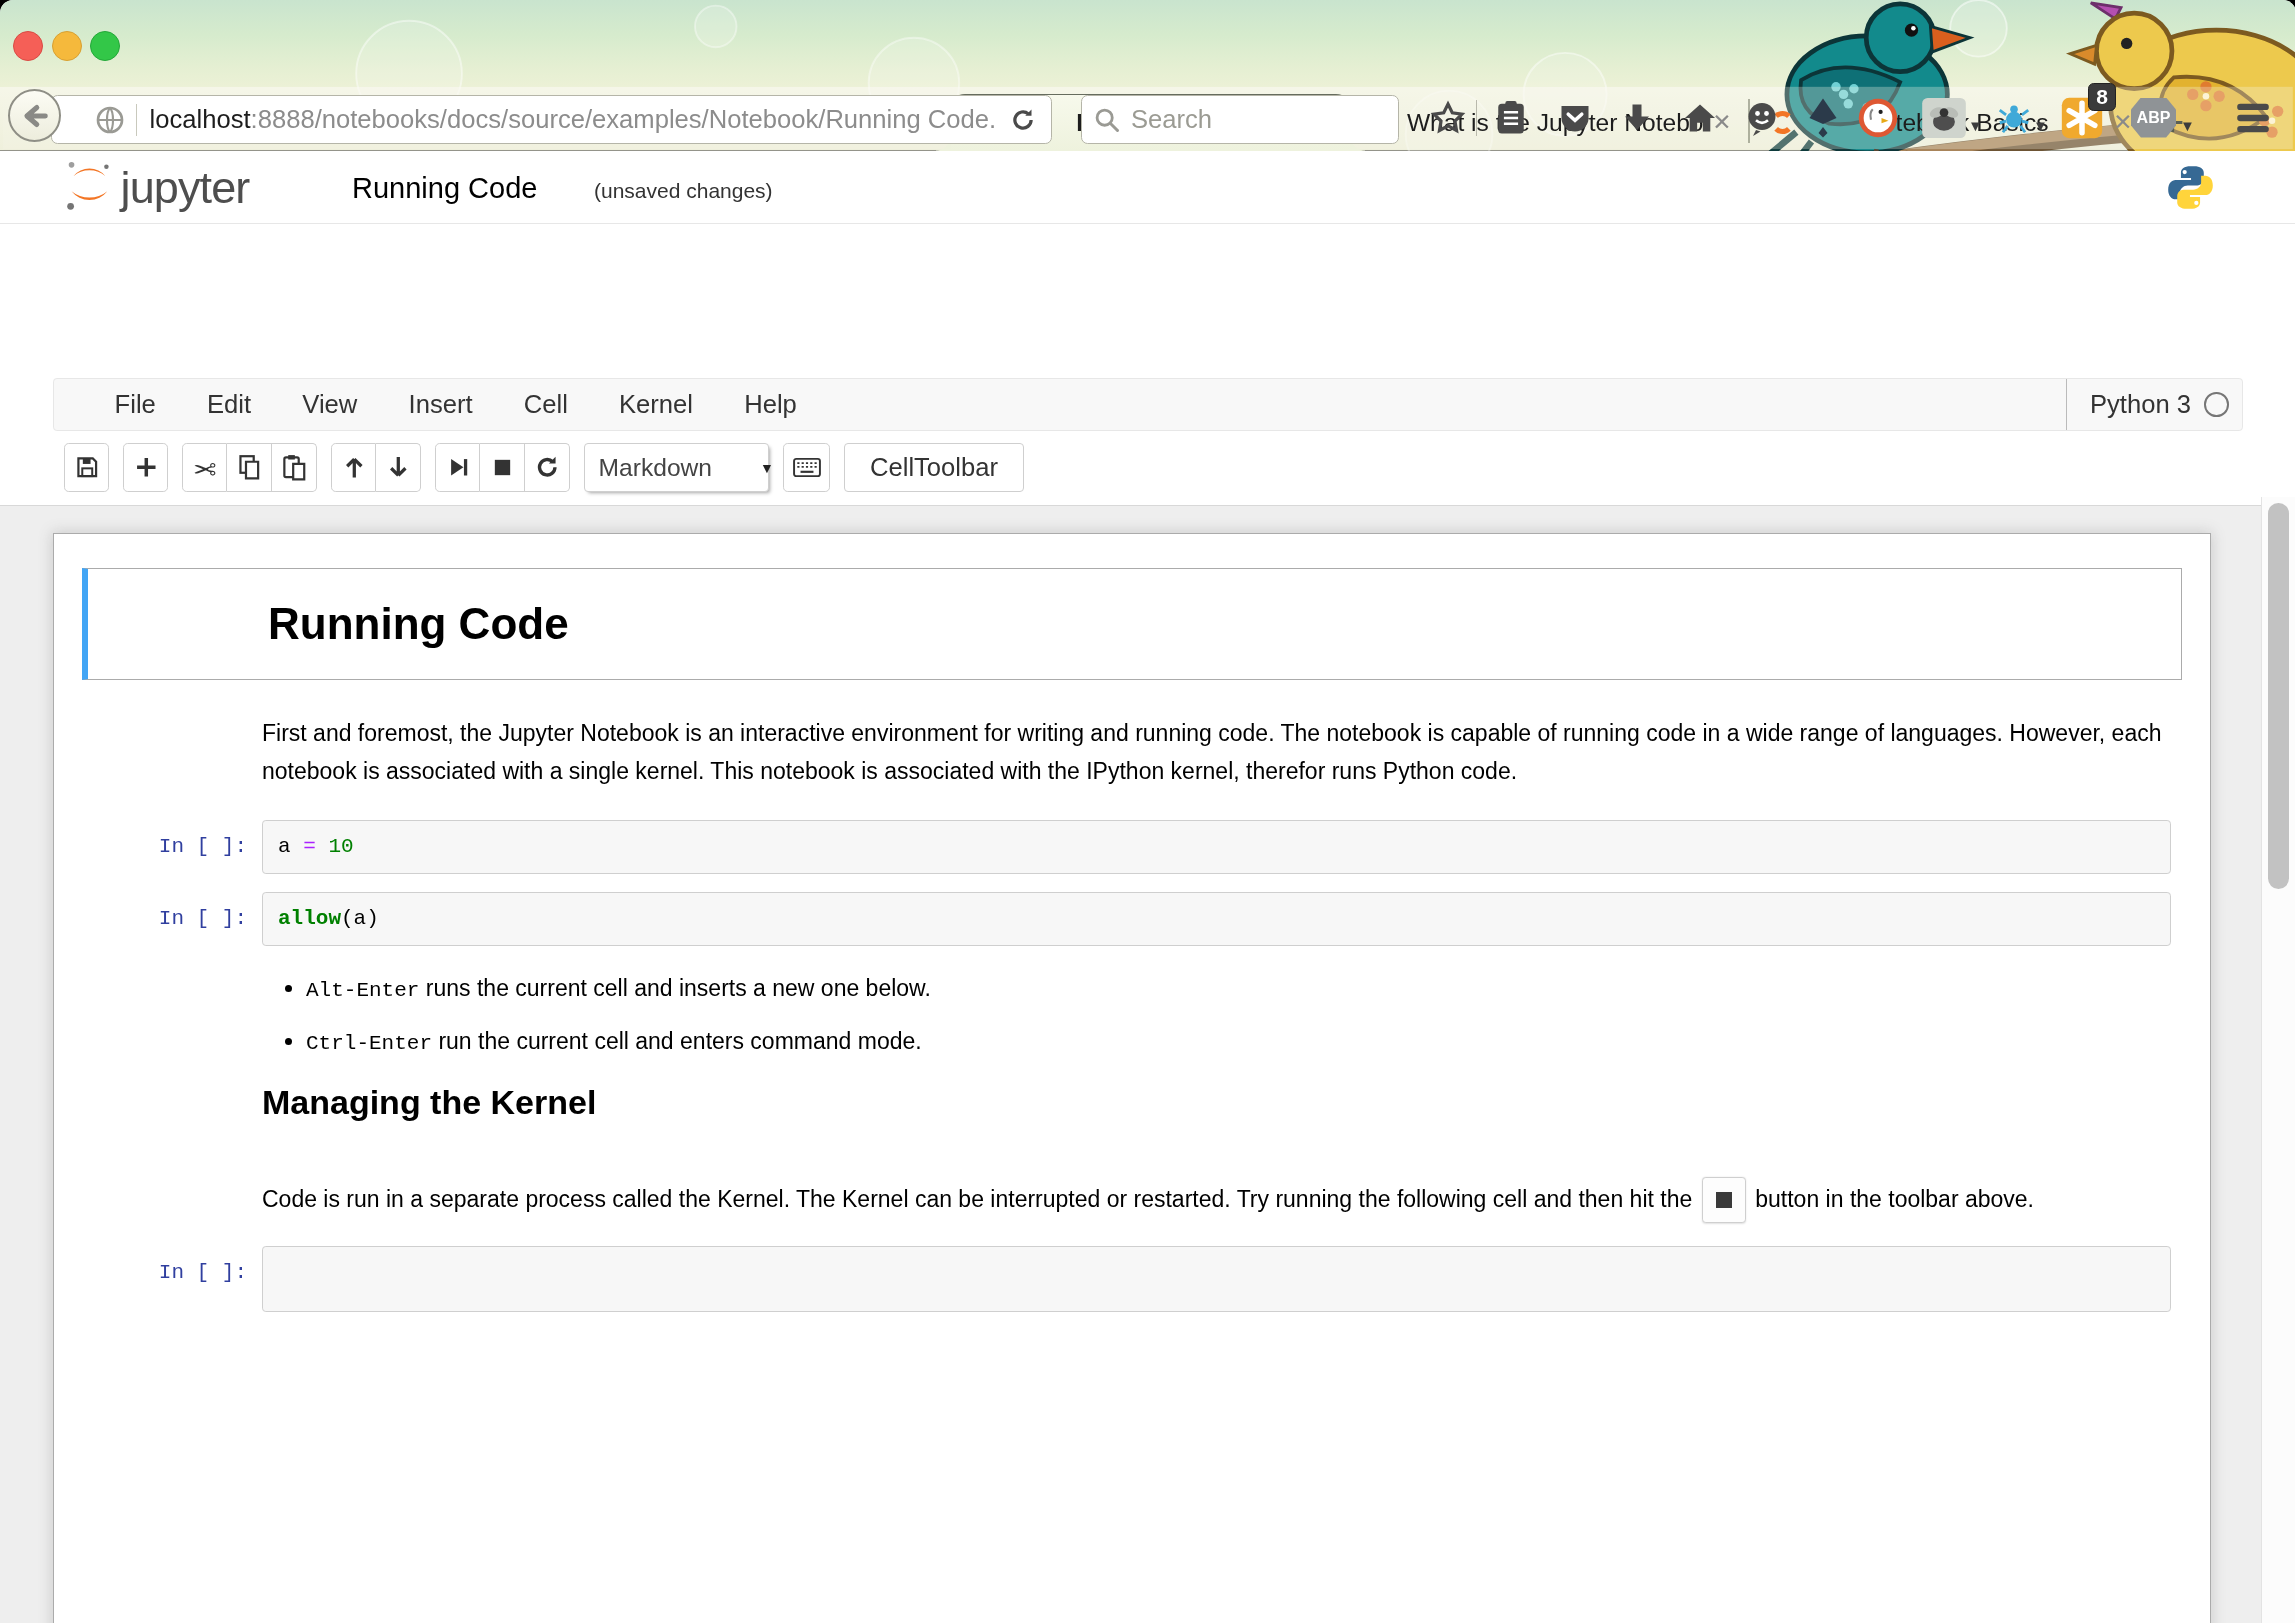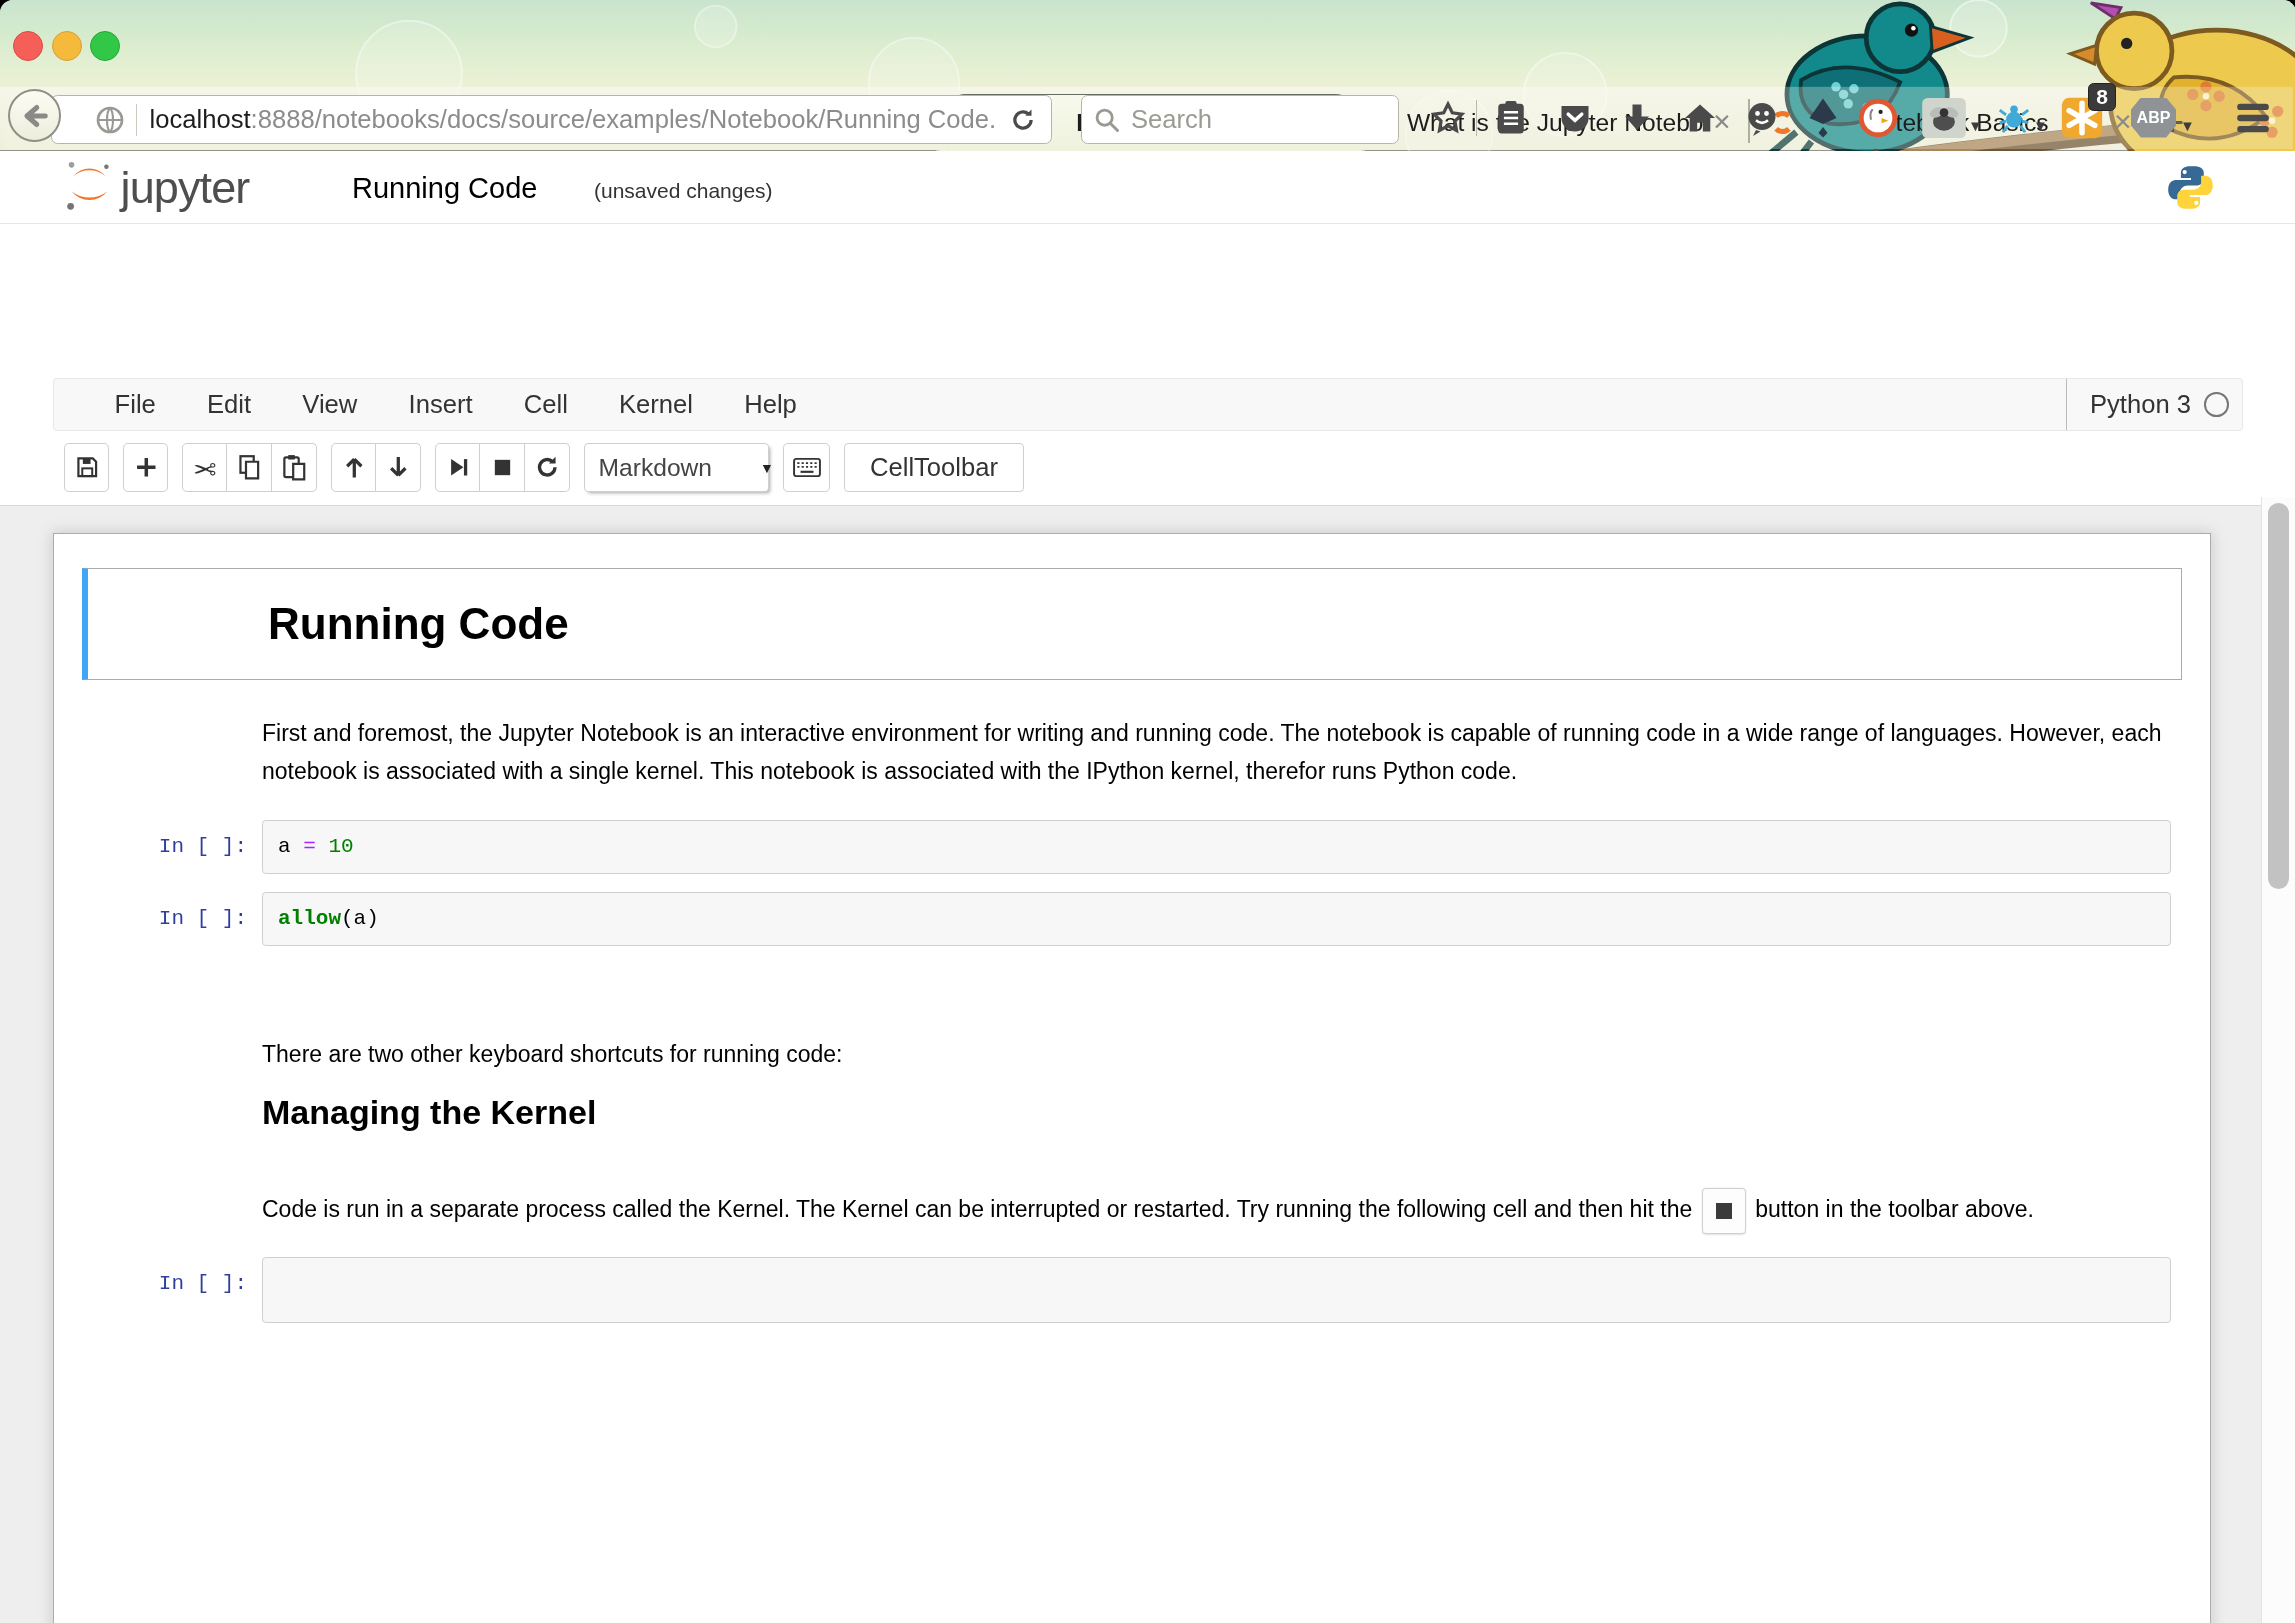--- a/index.html
+++ b/index.html
@@ -477,27 +477,30 @@
           </div>
         </div>
 
         <div class="cell codecell cell-code2">
           <div class="promptcol">In [ ]:</div>
           <div class="cellbody">
             <div class="codebox"><span class="tok-kw">allow</span><span>(a)</span></div>
           </div>
         </div>
 
-        <div class="cell cell-p3">
+
+        <div class="cell cell-ul">
           <div class="promptcol"></div>
           <div class="cellbody md">
-            <p>There are two other keyboard shortcuts for running code:</p>
-          </div>
-        </div>
-
+            <ul>
+              <li><span class="mono">Alt-Enter</span><span> runs the current cell and inserts a new one below.</span></li>
+              <li><span class="mono">Ctrl-Enter</span><span> run the current cell and enters command mode.</span></li>
+            </ul>
+          </div>
+        </div>
 
         <div class="cell cell-h2b">
           <div class="promptcol"></div>
           <div class="cellbody md">
             <h2 class="mdh2">Managing the Kernel</h2>
           </div>
         </div>
 
         <div class="cell cell-p4">
           <div class="promptcol"></div>

